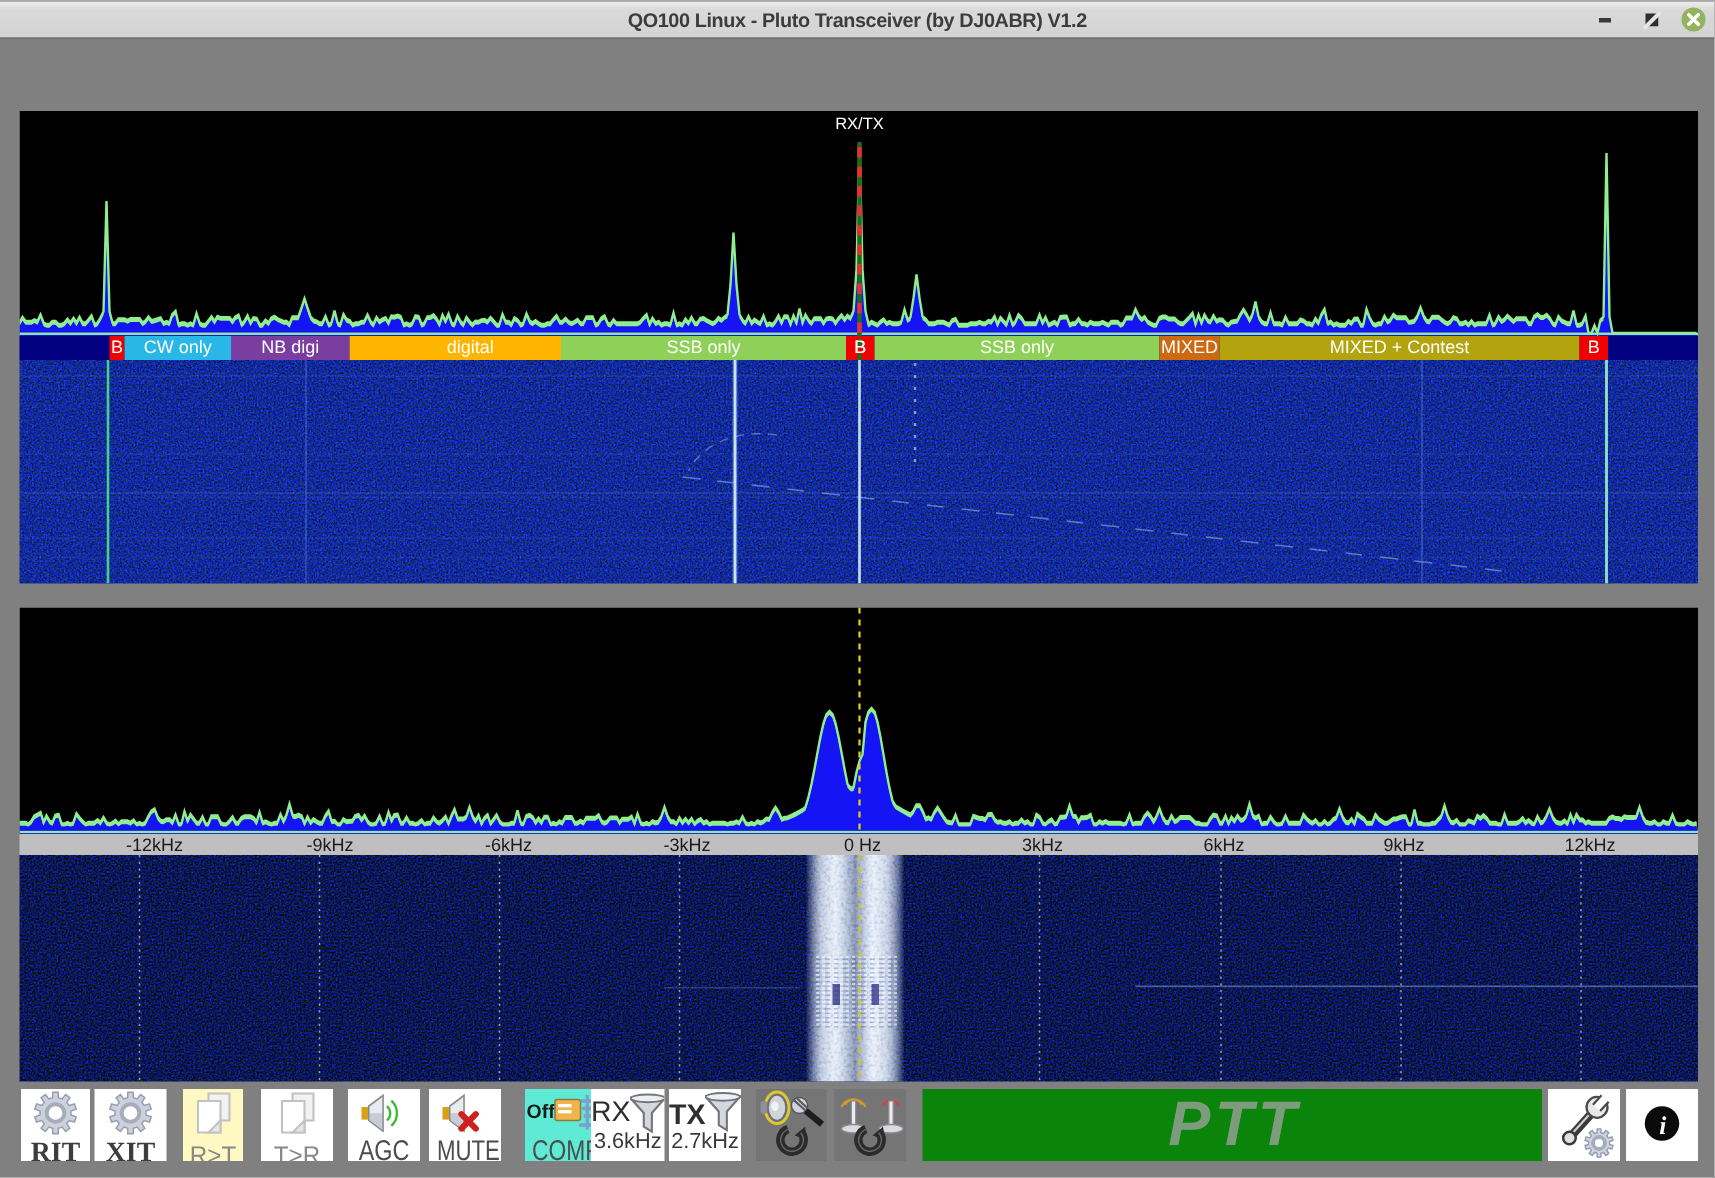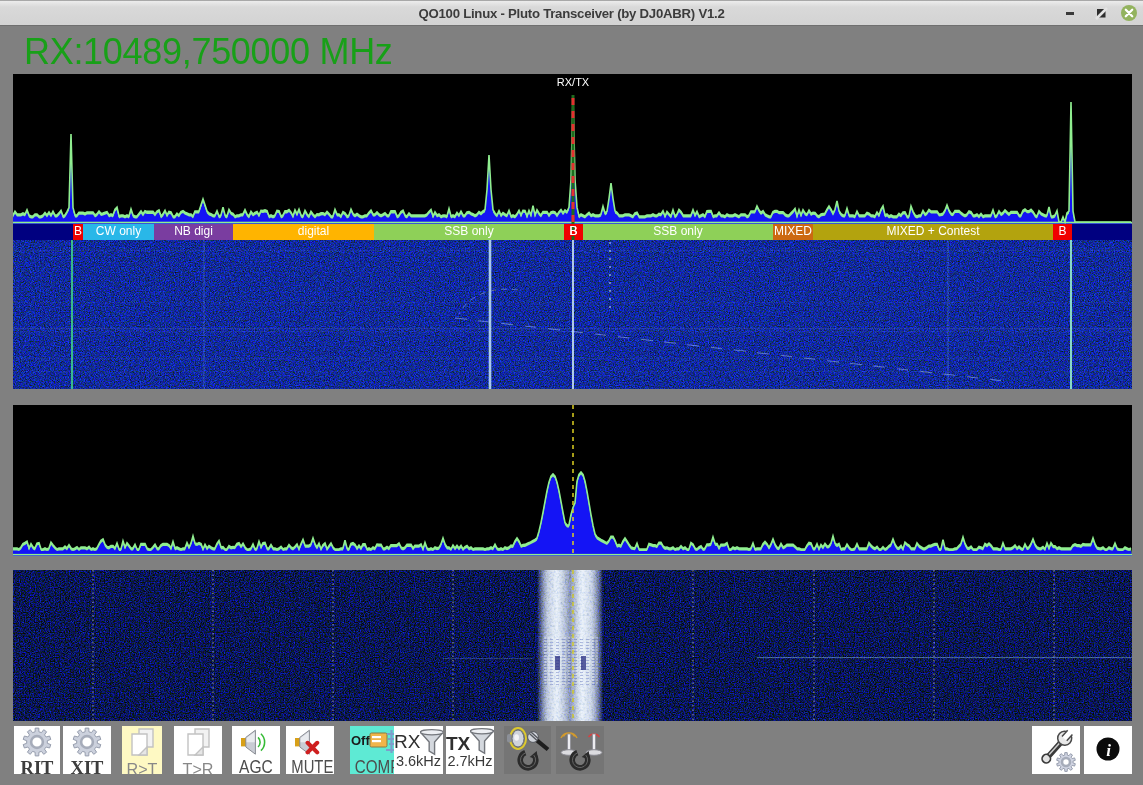--- a/index.html
+++ b/index.html
@@ -15,21 +15,20 @@
     <div class="abs" id="title">
       <div class="t">QO100 Linux - Pluto Transceiver (by DJ0ABR) V1.2</div>
     </div>
     <svg class="abs" style="left:1055px;top:0" width="88" height="26">
       <rect x="11" y="12" width="8" height="3" fill="#3a3a3a"></rect>
       <rect x="42" y="9" width="8.5" height="8.5" fill="#2e2e2e"></rect>
       <path d="M41,19 L52,8" stroke="#e4e4e4" stroke-width="2.6"></path>
       <circle cx="74" cy="13" r="8" fill="#93b35e"></circle>
       <path d="M70.8,9.8 L77.2,16.2 M77.2,9.8 L70.8,16.2" stroke="#fff" stroke-width="2.3" stroke-linecap="round"></path>
     </svg>
-    <div class="abs freq" style="left:24px;top:31px;color:#18a018">RX:10489,750000 MHz</div>
     <svg class="abs" style="left:13px;top:74px" width="1119" height="150" viewBox="0 0 1119 150">
       <rect width="1119" height="150" fill="#000"></rect>
       <polygon points="0,150 0,141.0 2,137.3 4,140.0 6,140.0 8,140.0 10,138.9 12,140.0 14,135.7 16,141.0 18,142.0 20,142.0 22,140.0 24,140.0 26,142.0 28,142.0 30,141.0 32,138.5 34,141.0 36,137.9 38,141.0 40,137.2 42,141.0 44,141.0 46,138.9 48,136.3 50,142.0 52,141.0 54,137.7 56,133.7 58,60.0 60,133.7 62,141.0 64,141.0 66,138.3 68,138.3 70,138.3 72,139.3 74,138.1 76,138.1 78,138.1 80,138.1 82,141.0 84,139.7 86,137.0 88,139.5 90,139.0 92,138.3 94,137.6 96,141.0 98,140.0 100,141.0 102,135.2 104,133.2 106,142.0 108,141.0 110,141.0 112,142.0 114,141.0 116,142.0 118,134.9 120,141.0 122,142.0 124,142.0 126,139.5 128,136.9 130,140.0 132,136.7 134,137.4 136,137.4 138,137.4 140,137.4 142,140.0 144,137.0 146,135.9 148,142.0 150,139.9 152,136.3 154,141.0 156,137.5 158,137.9 160,142.0 162,142.0 164,139.2 166,141.0 168,137.6 170,136.6 172,138.2 174,139.0 176,140.0 178,140.0 180,142.0 182,137.0 184,137.0 186,137.0 188,131.1 190,125.0 192,131.1 194,137.0 196,139.1 198,139.8 200,141.0 202,141.0 204,136.7 206,142.0 208,141.0 210,133.1 212,141.0 214,142.0 216,135.4 218,138.6 220,139.4 222,142.0 224,141.0 226,141.0 228,140.0 230,139.9 232,135.7 234,140.0 236,142.0 238,137.4 240,140.0 242,138.4 244,137.5 246,141.0 248,136.3 250,136.6 252,135.9 254,136.6 256,142.0 258,141.0 260,142.0 262,141.0 264,136.3 266,136.7 268,142.0 270,141.0 272,136.9 274,136.9 276,135.6 278,138.1 280,142.0 282,135.9 284,139.9 286,135.2 288,141.0 290,142.0 292,136.4 294,140.0 296,142.0 298,137.4 300,140.0 302,142.0 304,139.8 306,140.0 308,138.9 310,138.7 312,140.0 314,137.4 316,139.6 318,142.0 320,142.0 322,135.4 324,140.0 326,140.0 328,142.0 330,137.6 332,138.9 334,142.0 336,141.0 338,135.1 340,139.6 342,141.0 344,139.5 346,141.0 348,142.0 350,142.0 352,141.0 354,141.0 356,138.3 358,136.2 360,140.0 362,140.0 364,138.0 366,140.0 368,141.0 370,140.0 372,138.7 374,141.0 376,141.0 378,136.9 380,136.9 382,136.9 384,142.0 386,141.0 388,137.6 390,136.3 392,141.0 394,142.0 396,139.0 398,141.0 400,141.0 402,141.0 404,141.0 406,141.0 408,141.0 410,141.0 412,141.0 414,140.0 416,137.5 418,135.5 420,142.0 422,137.9 424,141.0 426,140.0 428,142.0 430,141.0 432,141.0 434,142.0 436,134.6 438,142.0 440,141.0 442,142.0 444,138.5 446,141.0 448,137.3 450,141.0 452,141.0 454,137.9 456,137.5 458,138.9 460,139.8 462,141.0 464,140.0 466,137.5 468,138.9 470,136.9 472,135.7 474,115.8 476,81.0 478,115.8 480,135.7 482,139.0 484,141.0 486,136.7 488,141.0 490,138.6 492,140.0 494,141.0 496,136.5 498,142.0 500,141.0 502,142.0 504,139.8 506,136.3 508,141.0 510,136.3 512,136.4 514,142.0 516,136.4 518,141.0 520,131.7 522,141.0 524,135.7 526,139.0 528,141.0 530,137.6 532,137.6 534,137.6 536,141.0 538,137.9 540,137.3 542,137.9 544,141.0 546,137.8 548,135.6 550,138.7 552,136.0 554,137.6 556,133.4 558,105.6 560,21.0 562,105.6 564,133.4 566,142.0 568,140.0 570,141.0 572,142.0 574,140.0 576,138.4 578,141.0 580,140.0 582,141.0 584,141.0 586,141.0 588,140.0 590,132.3 592,138.9 594,137.4 596,124.6 598,109.0 600,124.6 602,136.9 604,138.3 606,141.0 608,141.0 610,141.0 612,140.0 614,140.0 616,140.0 618,141.0 620,142.0 622,138.9 624,138.2 626,142.0 628,142.0 630,142.0 632,142.0 634,141.0 636,141.0 638,141.0 640,140.0 642,141.0 644,141.0 646,139.4 648,140.0 650,136.8 652,142.0 654,137.5 656,139.7 658,142.0 660,135.9 662,142.0 664,140.0 666,135.5 668,137.5 670,141.0 672,141.0 674,141.0 676,141.0 678,141.0 680,135.7 682,141.0 684,137.3 686,142.0 688,141.0 690,140.0 692,142.0 694,136.8 696,136.5 698,136.5 700,142.0 702,141.0 704,141.0 706,138.2 708,141.0 710,141.0 712,142.0 714,140.0 716,141.0 718,141.0 720,141.0 722,140.0 724,141.0 726,142.0 728,140.0 730,140.0 732,140.0 734,142.0 736,141.0 738,137.1 740,137.1 742,137.1 744,132.0 746,136.0 748,138.4 750,136.8 752,139.9 754,141.0 756,142.0 758,142.0 760,137.5 762,136.5 764,136.5 766,137.8 768,137.8 770,137.8 772,139.9 774,141.0 776,141.0 778,138.9 780,136.9 782,134.5 784,142.0 786,135.7 788,141.0 790,135.7 792,139.0 794,140.0 796,136.2 798,139.5 800,138.3 802,138.6 804,141.0 806,142.0 808,139.9 810,139.5 812,139.2 814,135.2 816,132.0 818,135.2 820,139.2 822,135.3 824,127.0 826,136.8 828,139.8 830,141.0 832,141.0 834,134.3 836,141.0 838,141.0 840,141.0 842,142.0 844,137.1 846,141.0 848,141.0 850,141.0 852,141.0 854,138.5 856,139.2 858,141.0 860,141.0 862,142.0 864,138.1 866,141.0 868,135.4 870,132.0 872,141.0 874,139.9 876,142.0 878,141.0 880,142.0 882,142.0 884,142.0 886,139.4 888,141.0 890,138.0 892,137.9 894,142.0 896,142.0 898,132.1 900,137.3 902,141.0 904,142.0 906,141.0 908,141.0 910,136.6 912,140.0 914,138.6 916,135.4 918,137.0 920,137.0 922,137.0 924,137.0 926,140.0 928,139.8 930,139.3 932,136.3 934,131.0 936,136.3 938,139.3 940,139.8 942,136.6 944,136.6 946,136.6 948,138.5 950,140.0 952,141.0 954,139.9 956,137.0 958,137.7 960,141.0 962,141.0 964,140.0 966,142.0 968,139.6 970,142.0 972,141.0 974,141.0 976,141.0 978,141.0 980,135.8 982,142.0 984,141.0 986,136.8 988,139.7 990,138.4 992,136.0 994,137.9 996,139.7 998,137.6 1000,137.6 1002,137.6 1004,137.6 1006,141.0 1008,141.0 1010,136.4 1012,135.0 1014,136.8 1016,136.8 1018,135.4 1020,137.5 1022,141.0 1024,142.0 1026,136.7 1028,139.1 1030,140.0 1032,141.0 1034,141.0 1036,133.0 1038,142.0 1040,142.0 1042,141.0 1044,136.6 1046,148.0 1048,148.0 1050,143.0 1052,148.0 1054,139.0 1056,137.1 1058,28.0 1060,137.1 1062,148.0 1064,148.0 1066,148.0 1068,148.0 1070,148.0 1072,148.0 1074,148.0 1076,148.0 1078,148.0 1080,148.0 1082,148.0 1084,148.0 1086,148.0 1088,148.0 1090,148.0 1092,148.0 1094,148.0 1096,148.0 1098,148.0 1100,148.0 1102,148.0 1104,148.0 1106,148.0 1108,148.0 1110,148.0 1112,148.0 1114,148.0 1116,148.0 1118,148.0 1119,150" fill="#90ee90"></polygon>
       <polygon points="0,150 0,143.5 2,139.8 4,142.5 6,142.5 8,142.5 10,141.4 12,142.5 14,138.2 16,143.5 18,144.5 20,144.5 22,142.5 24,142.5 26,144.5 28,144.5 30,143.5 32,141.0 34,143.5 36,140.4 38,143.5 40,139.7 42,143.5 44,143.5 46,141.4 48,138.8 50,144.5 52,143.5 54,140.2 56,136.2 58,62.5 60,136.2 62,143.5 64,143.5 66,140.8 68,140.8 70,140.8 72,141.8 74,140.6 76,140.6 78,140.6 80,140.6 82,143.5 84,142.2 86,139.5 88,142.0 90,141.5 92,140.8 94,140.1 96,143.5 98,142.5 100,143.5 102,137.7 104,135.7 106,144.5 108,143.5 110,143.5 112,144.5 114,143.5 116,144.5 118,137.4 120,143.5 122,144.5 124,144.5 126,142.0 128,139.4 130,142.5 132,139.2 134,139.9 136,139.9 138,139.9 140,139.9 142,142.5 144,139.5 146,138.4 148,144.5 150,142.4 152,138.8 154,143.5 156,140.0 158,140.4 160,144.5 162,144.5 164,141.7 166,143.5 168,140.1 170,139.1 172,140.7 174,141.5 176,142.5 178,142.5 180,144.5 182,139.5 184,139.5 186,139.5 188,133.6 190,127.5 192,133.6 194,139.5 196,141.6 198,142.2 200,143.5 202,143.5 204,139.2 206,144.5 208,143.5 210,135.6 212,143.5 214,144.5 216,137.9 218,141.1 220,141.9 222,144.5 224,143.5 226,143.5 228,142.5 230,142.4 232,138.2 234,142.5 236,144.5 238,139.9 240,142.5 242,140.9 244,140.0 246,143.5 248,138.8 250,139.1 252,138.4 254,139.1 256,144.5 258,143.5 260,144.5 262,143.5 264,138.8 266,139.2 268,144.5 270,143.5 272,139.4 274,139.4 276,138.1 278,140.6 280,144.5 282,138.4 284,142.4 286,137.7 288,143.5 290,144.5 292,138.9 294,142.5 296,144.5 298,139.9 300,142.5 302,144.5 304,142.3 306,142.5 308,141.4 310,141.2 312,142.5 314,139.9 316,142.1 318,144.5 320,144.5 322,137.9 324,142.5 326,142.5 328,144.5 330,140.1 332,141.4 334,144.5 336,143.5 338,137.6 340,142.1 342,143.5 344,142.0 346,143.5 348,144.5 350,144.5 352,143.5 354,143.5 356,140.8 358,138.7 360,142.5 362,142.5 364,140.5 366,142.5 368,143.5 370,142.5 372,141.2 374,143.5 376,143.5 378,139.4 380,139.4 382,139.4 384,144.5 386,143.5 388,140.1 390,138.8 392,143.5 394,144.5 396,141.5 398,143.5 400,143.5 402,143.5 404,143.5 406,143.5 408,143.5 410,143.5 412,143.5 414,142.5 416,140.0 418,138.0 420,144.5 422,140.4 424,143.5 426,142.5 428,144.5 430,143.5 432,143.5 434,144.5 436,137.1 438,144.5 440,143.5 442,144.5 444,141.0 446,143.5 448,139.8 450,143.5 452,143.5 454,140.4 456,140.0 458,141.4 460,142.3 462,143.5 464,142.5 466,140.0 468,141.4 470,139.4 472,138.2 474,115.6 476,83.5 478,115.6 480,138.2 482,141.5 484,143.5 486,139.2 488,143.5 490,141.1 492,142.5 494,143.5 496,139.0 498,144.5 500,143.5 502,144.5 504,142.3 506,138.8 508,143.5 510,138.8 512,138.9 514,144.5 516,138.9 518,143.5 520,134.2 522,143.5 524,138.2 526,141.5 528,143.5 530,140.1 532,140.1 534,140.1 536,143.5 538,140.4 540,139.8 542,140.4 544,143.5 546,140.3 548,138.1 550,141.2 552,138.5 554,140.1 556,135.9 558,106.3 560,23.5 562,106.3 564,135.9 566,144.5 568,142.5 570,143.5 572,144.5 574,142.5 576,140.9 578,143.5 580,142.5 582,143.5 584,143.5 586,143.5 588,142.5 590,134.8 592,141.4 594,139.9 596,124.0 598,111.5 600,124.0 602,139.4 604,140.8 606,143.5 608,143.5 610,143.5 612,142.5 614,142.5 616,142.5 618,143.5 620,144.5 622,141.4 624,140.7 626,144.5 628,144.5 630,144.5 632,144.5 634,143.5 636,143.5 638,143.5 640,142.5 642,143.5 644,143.5 646,141.9 648,142.5 650,139.3 652,144.5 654,140.0 656,142.2 658,144.5 660,138.4 662,144.5 664,142.5 666,138.0 668,140.0 670,143.5 672,143.5 674,143.5 676,143.5 678,143.5 680,138.2 682,143.5 684,139.8 686,144.5 688,143.5 690,142.5 692,144.5 694,139.3 696,139.0 698,139.0 700,144.5 702,143.5 704,143.5 706,140.7 708,143.5 710,143.5 712,144.5 714,142.5 716,143.5 718,143.5 720,143.5 722,142.5 724,143.5 726,144.5 728,142.5 730,142.5 732,142.5 734,144.5 736,143.5 738,139.6 740,139.6 742,139.6 744,134.5 746,138.5 748,140.9 750,139.3 752,142.4 754,143.5 756,144.5 758,144.5 760,140.0 762,139.0 764,139.0 766,140.3 768,140.3 770,140.3 772,142.4 774,143.5 776,143.5 778,141.4 780,139.4 782,137.0 784,144.5 786,138.2 788,143.5 790,138.2 792,141.5 794,142.5 796,138.7 798,142.0 800,140.8 802,141.1 804,143.5 806,144.5 808,142.4 810,142.0 812,141.7 814,137.7 816,134.5 818,137.7 820,141.7 822,137.8 824,129.5 826,139.3 828,142.3 830,143.5 832,143.5 834,136.8 836,143.5 838,143.5 840,143.5 842,144.5 844,139.6 846,143.5 848,143.5 850,143.5 852,143.5 854,141.0 856,141.7 858,143.5 860,143.5 862,144.5 864,140.6 866,143.5 868,137.9 870,134.5 872,143.5 874,142.4 876,144.5 878,143.5 880,144.5 882,144.5 884,144.5 886,141.9 888,143.5 890,140.5 892,140.4 894,144.5 896,144.5 898,134.6 900,139.8 902,143.5 904,144.5 906,143.5 908,143.5 910,139.1 912,142.5 914,141.1 916,137.9 918,139.5 920,139.5 922,139.5 924,139.5 926,142.5 928,142.3 930,141.8 932,138.8 934,133.5 936,138.8 938,141.8 940,142.3 942,139.1 944,139.1 946,139.1 948,141.0 950,142.5 952,143.5 954,142.4 956,139.5 958,140.2 960,143.5 962,143.5 964,142.5 966,144.5 968,142.1 970,144.5 972,143.5 974,143.5 976,143.5 978,143.5 980,138.3 982,144.5 984,143.5 986,139.3 988,142.2 990,140.9 992,138.5 994,140.4 996,142.2 998,140.1 1000,140.1 1002,140.1 1004,140.1 1006,143.5 1008,143.5 1010,138.9 1012,137.5 1014,139.3 1016,139.3 1018,137.9 1020,140.0 1022,143.5 1024,144.5 1026,139.2 1028,141.6 1030,142.5 1032,143.5 1034,143.5 1036,135.5 1038,144.5 1040,144.5 1042,143.5 1044,139.1 1046,149.0 1048,149.0 1050,145.5 1052,149.0 1054,141.5 1056,139.6 1058,30.5 1060,139.6 1062,149.0 1064,149.0 1066,149.0 1068,149.0 1070,149.0 1072,149.0 1074,149.0 1076,149.0 1078,149.0 1080,149.0 1082,149.0 1084,149.0 1086,149.0 1088,149.0 1090,149.0 1092,149.0 1094,149.0 1096,149.0 1098,149.0 1100,149.0 1102,149.0 1104,149.0 1106,149.0 1108,149.0 1110,149.0 1112,149.0 1114,149.0 1116,149.0 1118,149.0 1119,150" fill="#1414f5"></polygon>
       <polyline points="0,141.0 2,137.3 4,140.0 6,140.0 8,140.0 10,138.9 12,140.0 14,135.7 16,141.0 18,142.0 20,142.0 22,140.0 24,140.0 26,142.0 28,142.0 30,141.0 32,138.5 34,141.0 36,137.9 38,141.0 40,137.2 42,141.0 44,141.0 46,138.9 48,136.3 50,142.0 52,141.0 54,137.7 56,133.7 58,60.0 60,133.7 62,141.0 64,141.0 66,138.3 68,138.3 70,138.3 72,139.3 74,138.1 76,138.1 78,138.1 80,138.1 82,141.0 84,139.7 86,137.0 88,139.5 90,139.0 92,138.3 94,137.6 96,141.0 98,140.0 100,141.0 102,135.2 104,133.2 106,142.0 108,141.0 110,141.0 112,142.0 114,141.0 116,142.0 118,134.9 120,141.0 122,142.0 124,142.0 126,139.5 128,136.9 130,140.0 132,136.7 134,137.4 136,137.4 138,137.4 140,137.4 142,140.0 144,137.0 146,135.9 148,142.0 150,139.9 152,136.3 154,141.0 156,137.5 158,137.9 160,142.0 162,142.0 164,139.2 166,141.0 168,137.6 170,136.6 172,138.2 174,139.0 176,140.0 178,140.0 180,142.0 182,137.0 184,137.0 186,137.0 188,131.1 190,125.0 192,131.1 194,137.0 196,139.1 198,139.8 200,141.0 202,141.0 204,136.7 206,142.0 208,141.0 210,133.1 212,141.0 214,142.0 216,135.4 218,138.6 220,139.4 222,142.0 224,141.0 226,141.0 228,140.0 230,139.9 232,135.7 234,140.0 236,142.0 238,137.4 240,140.0 242,138.4 244,137.5 246,141.0 248,136.3 250,136.6 252,135.9 254,136.6 256,142.0 258,141.0 260,142.0 262,141.0 264,136.3 266,136.7 268,142.0 270,141.0 272,136.9 274,136.9 276,135.6 278,138.1 280,142.0 282,135.9 284,139.9 286,135.2 288,141.0 290,142.0 292,136.4 294,140.0 296,142.0 298,137.4 300,140.0 302,142.0 304,139.8 306,140.0 308,138.9 310,138.7 312,140.0 314,137.4 316,139.6 318,142.0 320,142.0 322,135.4 324,140.0 326,140.0 328,142.0 330,137.6 332,138.9 334,142.0 336,141.0 338,135.1 340,139.6 342,141.0 344,139.5 346,141.0 348,142.0 350,142.0 352,141.0 354,141.0 356,138.3 358,136.2 360,140.0 362,140.0 364,138.0 366,140.0 368,141.0 370,140.0 372,138.7 374,141.0 376,141.0 378,136.9 380,136.9 382,136.9 384,142.0 386,141.0 388,137.6 390,136.3 392,141.0 394,142.0 396,139.0 398,141.0 400,141.0 402,141.0 404,141.0 406,141.0 408,141.0 410,141.0 412,141.0 414,140.0 416,137.5 418,135.5 420,142.0 422,137.9 424,141.0 426,140.0 428,142.0 430,141.0 432,141.0 434,142.0 436,134.6 438,142.0 440,141.0 442,142.0 444,138.5 446,141.0 448,137.3 450,141.0 452,141.0 454,137.9 456,137.5 458,138.9 460,139.8 462,141.0 464,140.0 466,137.5 468,138.9 470,136.9 472,135.7 474,115.8 476,81.0 478,115.8 480,135.7 482,139.0 484,141.0 486,136.7 488,141.0 490,138.6 492,140.0 494,141.0 496,136.5 498,142.0 500,141.0 502,142.0 504,139.8 506,136.3 508,141.0 510,136.3 512,136.4 514,142.0 516,136.4 518,141.0 520,131.7 522,141.0 524,135.7 526,139.0 528,141.0 530,137.6 532,137.6 534,137.6 536,141.0 538,137.9 540,137.3 542,137.9 544,141.0 546,137.8 548,135.6 550,138.7 552,136.0 554,137.6 556,133.4 558,105.6 560,21.0 562,105.6 564,133.4 566,142.0 568,140.0 570,141.0 572,142.0 574,140.0 576,138.4 578,141.0 580,140.0 582,141.0 584,141.0 586,141.0 588,140.0 590,132.3 592,138.9 594,137.4 596,124.6 598,109.0 600,124.6 602,136.9 604,138.3 606,141.0 608,141.0 610,141.0 612,140.0 614,140.0 616,140.0 618,141.0 620,142.0 622,138.9 624,138.2 626,142.0 628,142.0 630,142.0 632,142.0 634,141.0 636,141.0 638,141.0 640,140.0 642,141.0 644,141.0 646,139.4 648,140.0 650,136.8 652,142.0 654,137.5 656,139.7 658,142.0 660,135.9 662,142.0 664,140.0 666,135.5 668,137.5 670,141.0 672,141.0 674,141.0 676,141.0 678,141.0 680,135.7 682,141.0 684,137.3 686,142.0 688,141.0 690,140.0 692,142.0 694,136.8 696,136.5 698,136.5 700,142.0 702,141.0 704,141.0 706,138.2 708,141.0 710,141.0 712,142.0 714,140.0 716,141.0 718,141.0 720,141.0 722,140.0 724,141.0 726,142.0 728,140.0 730,140.0 732,140.0 734,142.0 736,141.0 738,137.1 740,137.1 742,137.1 744,132.0 746,136.0 748,138.4 750,136.8 752,139.9 754,141.0 756,142.0 758,142.0 760,137.5 762,136.5 764,136.5 766,137.8 768,137.8 770,137.8 772,139.9 774,141.0 776,141.0 778,138.9 780,136.9 782,134.5 784,142.0 786,135.7 788,141.0 790,135.7 792,139.0 794,140.0 796,136.2 798,139.5 800,138.3 802,138.6 804,141.0 806,142.0 808,139.9 810,139.5 812,139.2 814,135.2 816,132.0 818,135.2 820,139.2 822,135.3 824,127.0 826,136.8 828,139.8 830,141.0 832,141.0 834,134.3 836,141.0 838,141.0 840,141.0 842,142.0 844,137.1 846,141.0 848,141.0 850,141.0 852,141.0 854,138.5 856,139.2 858,141.0 860,141.0 862,142.0 864,138.1 866,141.0 868,135.4 870,132.0 872,141.0 874,139.9 876,142.0 878,141.0 880,142.0 882,142.0 884,142.0 886,139.4 888,141.0 890,138.0 892,137.9 894,142.0 896,142.0 898,132.1 900,137.3 902,141.0 904,142.0 906,141.0 908,141.0 910,136.6 912,140.0 914,138.6 916,135.4 918,137.0 920,137.0 922,137.0 924,137.0 926,140.0 928,139.8 930,139.3 932,136.3 934,131.0 936,136.3 938,139.3 940,139.8 942,136.6 944,136.6 946,136.6 948,138.5 950,140.0 952,141.0 954,139.9 956,137.0 958,137.7 960,141.0 962,141.0 964,140.0 966,142.0 968,139.6 970,142.0 972,141.0 974,141.0 976,141.0 978,141.0 980,135.8 982,142.0 984,141.0 986,136.8 988,139.7 990,138.4 992,136.0 994,137.9 996,139.7 998,137.6 1000,137.6 1002,137.6 1004,137.6 1006,141.0 1008,141.0 1010,136.4 1012,135.0 1014,136.8 1016,136.8 1018,135.4 1020,137.5 1022,141.0 1024,142.0 1026,136.7 1028,139.1 1030,140.0 1032,141.0 1034,141.0 1036,133.0 1038,142.0 1040,142.0 1042,141.0 1044,136.6 1046,148.0 1048,148.0 1050,143.0 1052,148.0 1054,139.0 1056,137.1 1058,28.0 1060,137.1 1062,148.0 1064,148.0 1066,148.0 1068,148.0 1070,148.0 1072,148.0 1074,148.0 1076,148.0 1078,148.0 1080,148.0 1082,148.0 1084,148.0 1086,148.0 1088,148.0 1090,148.0 1092,148.0 1094,148.0 1096,148.0 1098,148.0 1100,148.0 1102,148.0 1104,148.0 1106,148.0 1108,148.0 1110,148.0 1112,148.0 1114,148.0 1116,148.0 1118,148.0" fill="none" stroke="#90ee90" stroke-width="1.6"></polyline>
       <rect x="0" y="147.7" width="1119" height="1.6" fill="#90ee90"></rect>
       <line x1="560" y1="21" x2="560" y2="150" stroke="#1e6b1e" stroke-width="3"></line>
       <line x1="560" y1="24" x2="560" y2="150" stroke="#e53030" stroke-width="3" stroke-dasharray="7 6"></line>
       <text x="560" y="12" fill="#fff" font-size="11" text-anchor="middle">RX/TX</text>
     </svg>
@@ -106,20 +105,31 @@
       <path d="M505,50 C478,46 455,56 446,74" fill="none" stroke="#bcd8ff" stroke-width="1" opacity="0.4" stroke-dasharray="6 5"></path>
     </svg>
     <svg class="abs" style="left:13px;top:405px" width="1119" height="151" viewBox="0 0 1119 151">
       <rect width="1119" height="151" fill="#000"></rect>
       <polygon points="0,151 0,143.0 2,143.0 4,143.0 6,144.0 8,142.0 10,138.6 12,137.5 14,136.3 16,143.0 18,138.7 20,142.0 22,143.0 24,138.1 26,137.6 28,144.0 30,144.0 32,143.0 34,144.0 36,143.0 38,137.2 40,139.8 42,142.0 44,144.0 46,143.0 48,143.0 50,143.0 52,141.2 54,143.0 56,139.7 58,143.0 60,144.0 62,143.0 64,141.7 66,144.0 68,142.0 70,142.0 72,142.0 74,143.0 76,141.4 78,144.0 80,143.0 82,144.0 84,142.8 86,138.8 88,135.4 90,134.0 92,139.3 94,141.6 96,142.0 98,140.6 100,140.6 102,143.0 104,138.1 106,144.0 108,144.0 110,135.9 112,142.0 114,137.7 116,140.3 118,143.0 120,143.0 122,139.3 124,144.0 126,144.0 128,138.6 130,138.6 132,138.6 134,143.0 136,144.0 138,144.0 140,141.8 142,139.3 144,143.0 146,143.0 148,139.8 150,138.6 152,138.6 154,138.6 156,139.8 158,143.0 160,136.4 162,143.0 164,142.0 166,143.0 168,144.0 170,143.0 172,143.0 174,137.7 176,142.1 178,138.1 180,131.0 182,138.1 184,138.6 186,137.6 188,138.6 190,144.0 192,139.3 194,143.0 196,140.6 198,142.0 200,143.0 202,143.0 204,138.4 206,135.5 208,142.0 210,141.7 212,144.0 214,144.0 216,140.7 218,142.0 220,141.6 222,141.7 224,138.4 226,137.8 228,141.1 230,138.3 232,142.0 234,144.0 236,144.0 238,143.0 240,138.9 242,144.0 244,143.0 246,136.3 248,141.9 250,137.8 252,137.5 254,143.0 256,143.0 258,139.6 260,143.0 262,143.0 264,144.0 266,143.0 268,141.3 270,144.0 272,143.0 274,143.0 276,139.6 278,142.0 280,143.0 282,141.3 284,139.0 286,144.0 288,138.7 290,134.3 292,140.2 294,140.2 296,140.2 298,138.9 300,133.0 302,138.9 304,142.0 306,138.3 308,144.0 310,139.8 312,137.9 314,144.0 316,140.8 318,138.0 320,142.0 322,144.0 324,144.0 326,144.0 328,143.0 330,143.0 332,135.2 334,143.0 336,144.0 338,138.4 340,137.7 342,139.2 344,143.0 346,140.2 348,143.0 350,138.9 352,138.9 354,144.0 356,143.0 358,144.0 360,142.0 362,143.0 364,139.1 366,139.2 368,139.2 370,143.0 372,143.0 374,141.6 376,143.0 378,139.7 380,139.7 382,139.7 384,139.7 386,138.0 388,142.0 390,143.0 392,142.0 394,139.4 396,139.4 398,139.4 400,143.0 402,140.3 404,140.3 406,140.3 408,138.9 410,144.0 412,137.5 414,143.0 416,144.0 418,143.0 420,144.0 422,142.0 424,142.8 426,142.3 428,138.9 430,133.0 432,138.9 434,142.0 436,142.0 438,144.0 440,140.0 442,143.0 444,140.4 446,143.0 448,140.4 450,144.0 452,141.6 454,140.5 456,143.0 458,142.0 460,144.0 462,143.0 464,143.0 466,143.0 468,143.0 470,143.0 472,144.0 474,143.0 476,143.0 478,142.0 480,143.0 482,139.2 484,143.0 486,144.0 488,143.0 490,144.0 492,142.0 494,142.8 496,142.0 498,140.2 500,140.5 502,136.0 504,133.0 506,136.0 508,140.5 510,139.6 512,139.4 514,138.5 516,137.6 518,136.6 520,135.5 522,134.4 524,132.9 526,126.2 528,117.6 530,107.5 532,96.6 534,86.0 536,77.1 538,71.1 540,69.0 542,71.1 544,77.1 546,86.0 548,96.6 550,107.5 552,117.6 554,120.0 556,120.0 558,109.8 560,102.4 562,98.0 564,76.3 566,69.4 568,67.0 570,69.4 572,76.3 574,86.4 576,98.1 578,109.8 580,120.4 582,128.9 584,132.0 586,133.2 588,134.4 590,135.5 592,136.6 594,137.6 596,135.3 598,131.3 600,131.3 602,135.3 604,140.3 606,139.4 608,140.5 610,136.0 612,133.0 614,136.0 616,139.2 618,142.0 620,142.5 622,142.8 624,138.2 626,144.0 628,144.0 630,144.0 632,144.0 634,144.0 636,138.4 638,139.1 640,139.8 642,139.8 644,140.8 646,137.2 648,137.2 650,140.8 652,142.4 654,142.0 656,143.0 658,143.0 660,142.0 662,144.0 664,143.0 666,143.0 668,140.8 670,143.0 672,142.0 674,144.0 676,144.0 678,137.6 680,139.0 682,143.0 684,144.0 686,141.9 688,140.8 690,144.0 692,143.0 694,139.0 696,139.0 698,138.5 700,132.0 702,138.2 704,138.5 706,142.8 708,139.3 710,139.3 712,139.0 714,137.7 716,144.0 718,144.0 720,142.0 722,143.0 724,141.9 726,143.0 728,143.0 730,143.0 732,143.0 734,143.0 736,144.0 738,143.0 740,138.0 742,144.0 744,143.0 746,143.0 748,143.0 750,138.7 752,136.4 754,138.7 756,142.3 758,139.0 760,134.0 762,139.3 764,142.3 766,142.8 768,138.5 770,142.0 772,141.1 774,139.2 776,139.2 778,139.2 780,139.2 782,141.0 784,143.0 786,143.0 788,144.0 790,144.0 792,144.0 794,140.1 796,137.5 798,138.0 800,143.0 802,143.0 804,138.7 806,144.0 808,139.5 810,142.0 812,138.4 814,141.0 816,140.7 818,138.1 820,131.0 822,138.1 824,139.7 826,138.4 828,144.0 830,143.0 832,143.0 834,139.1 836,142.0 838,144.0 840,144.0 842,143.0 844,138.7 846,143.0 848,143.0 850,143.0 852,143.0 854,143.0 856,137.7 858,140.2 860,142.0 862,143.0 864,141.3 866,144.0 868,144.0 870,141.8 872,144.0 874,142.8 876,140.5 878,139.3 880,134.0 882,139.3 884,142.3 886,142.8 888,140.5 890,144.0 892,137.1 894,138.8 896,140.1 898,143.0 900,143.0 902,143.0 904,137.8 906,140.4 908,141.7 910,143.0 912,143.0 914,141.7 916,140.2 918,140.2 920,139.3 922,138.6 924,138.6 926,144.0 928,144.0 930,134.7 932,143.0 934,143.0 936,144.0 938,144.0 940,144.0 942,143.0 944,142.8 946,140.5 948,138.5 950,132.0 952,138.5 954,142.2 956,142.8 958,141.2 960,144.0 962,144.0 964,144.0 966,141.4 968,142.0 970,143.0 972,138.4 974,139.9 976,138.0 978,139.9 980,143.0 982,143.0 984,143.0 986,144.0 988,144.0 990,137.8 992,143.0 994,143.0 996,143.0 998,143.0 1000,142.0 1002,140.0 1004,143.0 1006,141.2 1008,143.0 1010,144.0 1012,139.0 1014,142.8 1016,142.0 1018,138.7 1020,134.0 1022,139.3 1024,142.0 1026,142.8 1028,143.0 1030,141.5 1032,144.0 1034,138.0 1036,143.0 1038,137.8 1040,140.8 1042,140.8 1044,143.0 1046,142.0 1048,143.0 1050,143.0 1052,143.0 1054,143.0 1056,143.0 1058,143.0 1060,139.8 1062,138.8 1064,139.8 1066,139.8 1068,140.6 1070,138.7 1072,139.1 1074,139.1 1076,139.1 1078,138.9 1080,133.0 1082,138.9 1084,142.3 1086,142.8 1088,143.0 1090,142.0 1092,144.0 1094,144.0 1096,142.0 1098,143.0 1100,143.0 1102,138.1 1104,143.0 1106,144.0 1108,144.0 1110,144.0 1112,142.0 1114,143.0 1116,144.0 1118,143.0 1119,151" fill="#90ee90"></polygon>
       <polygon points="0,151 0,145.5 2,145.5 4,145.5 6,146.0 8,144.5 10,141.1 12,140.0 14,138.8 16,145.5 18,141.2 20,144.5 22,145.5 24,140.6 26,140.1 28,146.0 30,146.0 32,145.5 34,146.0 36,145.5 38,139.7 40,142.3 42,144.5 44,146.0 46,145.5 48,145.5 50,145.5 52,143.7 54,145.5 56,142.2 58,145.5 60,146.0 62,145.5 64,144.2 66,146.0 68,144.5 70,144.5 72,144.5 74,145.5 76,143.9 78,146.0 80,145.5 82,146.0 84,145.3 86,141.3 88,137.9 90,136.5 92,141.8 94,144.1 96,144.5 98,143.1 100,143.1 102,145.5 104,140.6 106,146.0 108,146.0 110,138.4 112,144.5 114,140.2 116,142.8 118,145.5 120,145.5 122,141.8 124,146.0 126,146.0 128,141.1 130,141.1 132,141.1 134,145.5 136,146.0 138,146.0 140,144.3 142,141.8 144,145.5 146,145.5 148,142.3 150,141.1 152,141.1 154,141.1 156,142.3 158,145.5 160,138.9 162,145.5 164,144.5 166,145.5 168,146.0 170,145.5 172,145.5 174,140.2 176,144.6 178,140.6 180,133.5 182,140.6 184,141.1 186,140.1 188,141.1 190,146.0 192,141.8 194,145.5 196,143.1 198,144.5 200,145.5 202,145.5 204,140.9 206,138.0 208,144.5 210,144.2 212,146.0 214,146.0 216,143.2 218,144.5 220,144.1 222,144.2 224,140.9 226,140.3 228,143.6 230,140.8 232,144.5 234,146.0 236,146.0 238,145.5 240,141.4 242,146.0 244,145.5 246,138.8 248,144.4 250,140.3 252,140.0 254,145.5 256,145.5 258,142.1 260,145.5 262,145.5 264,146.0 266,145.5 268,143.8 270,146.0 272,145.5 274,145.5 276,142.1 278,144.5 280,145.5 282,143.8 284,141.5 286,146.0 288,141.2 290,136.8 292,142.7 294,142.7 296,142.7 298,141.4 300,135.5 302,141.4 304,144.5 306,140.8 308,146.0 310,142.3 312,140.4 314,146.0 316,143.3 318,140.5 320,144.5 322,146.0 324,146.0 326,146.0 328,145.5 330,145.5 332,137.7 334,145.5 336,146.0 338,140.9 340,140.2 342,141.7 344,145.5 346,142.7 348,145.5 350,141.4 352,141.4 354,146.0 356,145.5 358,146.0 360,144.5 362,145.5 364,141.6 366,141.7 368,141.7 370,145.5 372,145.5 374,144.1 376,145.5 378,142.2 380,142.2 382,142.2 384,142.2 386,140.5 388,144.5 390,145.5 392,144.5 394,141.9 396,141.9 398,141.9 400,145.5 402,142.8 404,142.8 406,142.8 408,141.4 410,146.0 412,140.0 414,145.5 416,146.0 418,145.5 420,146.0 422,144.5 424,145.3 426,144.8 428,141.4 430,135.5 432,141.4 434,144.5 436,144.5 438,146.0 440,142.5 442,145.5 444,142.9 446,145.5 448,142.9 450,146.0 452,144.1 454,143.0 456,145.5 458,144.5 460,146.0 462,145.5 464,145.5 466,145.5 468,145.5 470,145.5 472,146.0 474,145.5 476,145.5 478,144.5 480,145.5 482,141.7 484,145.5 486,146.0 488,145.5 490,146.0 492,144.5 494,145.3 496,144.5 498,142.7 500,143.0 502,138.5 504,135.5 506,138.5 508,143.0 510,142.1 512,141.9 514,141.0 516,140.1 518,139.1 520,138.0 522,136.9 524,135.4 526,128.7 528,120.1 530,110.0 532,99.1 534,88.5 536,79.6 538,73.6 540,71.5 542,73.6 544,79.6 546,88.5 548,99.1 550,110.0 552,120.1 554,122.5 556,122.5 558,112.3 560,104.9 562,94.7 564,78.8 566,71.9 568,69.5 570,71.9 572,78.8 574,88.9 576,100.6 578,112.3 580,122.9 582,131.4 584,134.5 586,135.7 588,136.9 590,138.0 592,139.1 594,140.1 596,137.8 598,133.8 600,133.8 602,137.8 604,142.8 606,141.9 608,143.0 610,138.5 612,135.5 614,138.5 616,141.7 618,144.5 620,145.0 622,145.3 624,140.7 626,146.0 628,146.0 630,146.0 632,146.0 634,146.0 636,140.9 638,141.6 640,142.3 642,142.3 644,143.3 646,139.7 648,139.7 650,143.3 652,144.9 654,144.5 656,145.5 658,145.5 660,144.5 662,146.0 664,145.5 666,145.5 668,143.3 670,145.5 672,144.5 674,146.0 676,146.0 678,140.1 680,141.5 682,145.5 684,146.0 686,144.4 688,143.3 690,146.0 692,145.5 694,141.5 696,141.5 698,141.0 700,134.5 702,140.7 704,141.0 706,145.3 708,141.8 710,141.8 712,141.5 714,140.2 716,146.0 718,146.0 720,144.5 722,145.5 724,144.4 726,145.5 728,145.5 730,145.5 732,145.5 734,145.5 736,146.0 738,145.5 740,140.5 742,146.0 744,145.5 746,145.5 748,145.5 750,141.2 752,138.9 754,141.2 756,144.8 758,141.5 760,136.5 762,141.8 764,144.8 766,145.3 768,141.0 770,144.5 772,143.6 774,141.7 776,141.7 778,141.7 780,141.7 782,143.5 784,145.5 786,145.5 788,146.0 790,146.0 792,146.0 794,142.6 796,140.0 798,140.5 800,145.5 802,145.5 804,141.2 806,146.0 808,142.0 810,144.5 812,140.9 814,143.5 816,143.2 818,140.6 820,133.5 822,140.6 824,142.2 826,140.9 828,146.0 830,145.5 832,145.5 834,141.6 836,144.5 838,146.0 840,146.0 842,145.5 844,141.2 846,145.5 848,145.5 850,145.5 852,145.5 854,145.5 856,140.2 858,142.7 860,144.5 862,145.5 864,143.8 866,146.0 868,146.0 870,144.3 872,146.0 874,145.3 876,143.0 878,141.8 880,136.5 882,141.8 884,144.8 886,145.3 888,143.0 890,146.0 892,139.6 894,141.3 896,142.6 898,145.5 900,145.5 902,145.5 904,140.3 906,142.9 908,144.2 910,145.5 912,145.5 914,144.2 916,142.7 918,142.7 920,141.8 922,141.1 924,141.1 926,146.0 928,146.0 930,137.2 932,145.5 934,145.5 936,146.0 938,146.0 940,146.0 942,145.5 944,145.3 946,143.0 948,141.0 950,134.5 952,141.0 954,144.7 956,145.3 958,143.7 960,146.0 962,146.0 964,146.0 966,143.9 968,144.5 970,145.5 972,140.9 974,142.4 976,140.5 978,142.4 980,145.5 982,145.5 984,145.5 986,146.0 988,146.0 990,140.3 992,145.5 994,145.5 996,145.5 998,145.5 1000,144.5 1002,142.5 1004,145.5 1006,143.7 1008,145.5 1010,146.0 1012,141.5 1014,145.3 1016,144.5 1018,141.2 1020,136.5 1022,141.8 1024,144.5 1026,145.3 1028,145.5 1030,144.0 1032,146.0 1034,140.5 1036,145.5 1038,140.3 1040,143.3 1042,143.3 1044,145.5 1046,144.5 1048,145.5 1050,145.5 1052,145.5 1054,145.5 1056,145.5 1058,145.5 1060,142.3 1062,141.3 1064,142.3 1066,142.3 1068,143.1 1070,141.2 1072,141.6 1074,141.6 1076,141.6 1078,141.4 1080,135.5 1082,141.4 1084,144.8 1086,145.3 1088,145.5 1090,144.5 1092,146.0 1094,146.0 1096,144.5 1098,145.5 1100,145.5 1102,140.6 1104,145.5 1106,146.0 1108,146.0 1110,146.0 1112,144.5 1114,145.5 1116,146.0 1118,145.5 1119,151" fill="#1414f5"></polygon>
       <polyline points="0,143.0 2,143.0 4,143.0 6,144.0 8,142.0 10,138.6 12,137.5 14,136.3 16,143.0 18,138.7 20,142.0 22,143.0 24,138.1 26,137.6 28,144.0 30,144.0 32,143.0 34,144.0 36,143.0 38,137.2 40,139.8 42,142.0 44,144.0 46,143.0 48,143.0 50,143.0 52,141.2 54,143.0 56,139.7 58,143.0 60,144.0 62,143.0 64,141.7 66,144.0 68,142.0 70,142.0 72,142.0 74,143.0 76,141.4 78,144.0 80,143.0 82,144.0 84,142.8 86,138.8 88,135.4 90,134.0 92,139.3 94,141.6 96,142.0 98,140.6 100,140.6 102,143.0 104,138.1 106,144.0 108,144.0 110,135.9 112,142.0 114,137.7 116,140.3 118,143.0 120,143.0 122,139.3 124,144.0 126,144.0 128,138.6 130,138.6 132,138.6 134,143.0 136,144.0 138,144.0 140,141.8 142,139.3 144,143.0 146,143.0 148,139.8 150,138.6 152,138.6 154,138.6 156,139.8 158,143.0 160,136.4 162,143.0 164,142.0 166,143.0 168,144.0 170,143.0 172,143.0 174,137.7 176,142.1 178,138.1 180,131.0 182,138.1 184,138.6 186,137.6 188,138.6 190,144.0 192,139.3 194,143.0 196,140.6 198,142.0 200,143.0 202,143.0 204,138.4 206,135.5 208,142.0 210,141.7 212,144.0 214,144.0 216,140.7 218,142.0 220,141.6 222,141.7 224,138.4 226,137.8 228,141.1 230,138.3 232,142.0 234,144.0 236,144.0 238,143.0 240,138.9 242,144.0 244,143.0 246,136.3 248,141.9 250,137.8 252,137.5 254,143.0 256,143.0 258,139.6 260,143.0 262,143.0 264,144.0 266,143.0 268,141.3 270,144.0 272,143.0 274,143.0 276,139.6 278,142.0 280,143.0 282,141.3 284,139.0 286,144.0 288,138.7 290,134.3 292,140.2 294,140.2 296,140.2 298,138.9 300,133.0 302,138.9 304,142.0 306,138.3 308,144.0 310,139.8 312,137.9 314,144.0 316,140.8 318,138.0 320,142.0 322,144.0 324,144.0 326,144.0 328,143.0 330,143.0 332,135.2 334,143.0 336,144.0 338,138.4 340,137.7 342,139.2 344,143.0 346,140.2 348,143.0 350,138.9 352,138.9 354,144.0 356,143.0 358,144.0 360,142.0 362,143.0 364,139.1 366,139.2 368,139.2 370,143.0 372,143.0 374,141.6 376,143.0 378,139.7 380,139.7 382,139.7 384,139.7 386,138.0 388,142.0 390,143.0 392,142.0 394,139.4 396,139.4 398,139.4 400,143.0 402,140.3 404,140.3 406,140.3 408,138.9 410,144.0 412,137.5 414,143.0 416,144.0 418,143.0 420,144.0 422,142.0 424,142.8 426,142.3 428,138.9 430,133.0 432,138.9 434,142.0 436,142.0 438,144.0 440,140.0 442,143.0 444,140.4 446,143.0 448,140.4 450,144.0 452,141.6 454,140.5 456,143.0 458,142.0 460,144.0 462,143.0 464,143.0 466,143.0 468,143.0 470,143.0 472,144.0 474,143.0 476,143.0 478,142.0 480,143.0 482,139.2 484,143.0 486,144.0 488,143.0 490,144.0 492,142.0 494,142.8 496,142.0 498,140.2 500,140.5 502,136.0 504,133.0 506,136.0 508,140.5 510,139.6 512,139.4 514,138.5 516,137.6 518,136.6 520,135.5 522,134.4 524,132.9 526,126.2 528,117.6 530,107.5 532,96.6 534,86.0 536,77.1 538,71.1 540,69.0 542,71.1 544,77.1 546,86.0 548,96.6 550,107.5 552,117.6 554,120.0 556,120.0 558,109.8 560,102.4 562,98.0 564,76.3 566,69.4 568,67.0 570,69.4 572,76.3 574,86.4 576,98.1 578,109.8 580,120.4 582,128.9 584,132.0 586,133.2 588,134.4 590,135.5 592,136.6 594,137.6 596,135.3 598,131.3 600,131.3 602,135.3 604,140.3 606,139.4 608,140.5 610,136.0 612,133.0 614,136.0 616,139.2 618,142.0 620,142.5 622,142.8 624,138.2 626,144.0 628,144.0 630,144.0 632,144.0 634,144.0 636,138.4 638,139.1 640,139.8 642,139.8 644,140.8 646,137.2 648,137.2 650,140.8 652,142.4 654,142.0 656,143.0 658,143.0 660,142.0 662,144.0 664,143.0 666,143.0 668,140.8 670,143.0 672,142.0 674,144.0 676,144.0 678,137.6 680,139.0 682,143.0 684,144.0 686,141.9 688,140.8 690,144.0 692,143.0 694,139.0 696,139.0 698,138.5 700,132.0 702,138.2 704,138.5 706,142.8 708,139.3 710,139.3 712,139.0 714,137.7 716,144.0 718,144.0 720,142.0 722,143.0 724,141.9 726,143.0 728,143.0 730,143.0 732,143.0 734,143.0 736,144.0 738,143.0 740,138.0 742,144.0 744,143.0 746,143.0 748,143.0 750,138.7 752,136.4 754,138.7 756,142.3 758,139.0 760,134.0 762,139.3 764,142.3 766,142.8 768,138.5 770,142.0 772,141.1 774,139.2 776,139.2 778,139.2 780,139.2 782,141.0 784,143.0 786,143.0 788,144.0 790,144.0 792,144.0 794,140.1 796,137.5 798,138.0 800,143.0 802,143.0 804,138.7 806,144.0 808,139.5 810,142.0 812,138.4 814,141.0 816,140.7 818,138.1 820,131.0 822,138.1 824,139.7 826,138.4 828,144.0 830,143.0 832,143.0 834,139.1 836,142.0 838,144.0 840,144.0 842,143.0 844,138.7 846,143.0 848,143.0 850,143.0 852,143.0 854,143.0 856,137.7 858,140.2 860,142.0 862,143.0 864,141.3 866,144.0 868,144.0 870,141.8 872,144.0 874,142.8 876,140.5 878,139.3 880,134.0 882,139.3 884,142.3 886,142.8 888,140.5 890,144.0 892,137.1 894,138.8 896,140.1 898,143.0 900,143.0 902,143.0 904,137.8 906,140.4 908,141.7 910,143.0 912,143.0 914,141.7 916,140.2 918,140.2 920,139.3 922,138.6 924,138.6 926,144.0 928,144.0 930,134.7 932,143.0 934,143.0 936,144.0 938,144.0 940,144.0 942,143.0 944,142.8 946,140.5 948,138.5 950,132.0 952,138.5 954,142.2 956,142.8 958,141.2 960,144.0 962,144.0 964,144.0 966,141.4 968,142.0 970,143.0 972,138.4 974,139.9 976,138.0 978,139.9 980,143.0 982,143.0 984,143.0 986,144.0 988,144.0 990,137.8 992,143.0 994,143.0 996,143.0 998,143.0 1000,142.0 1002,140.0 1004,143.0 1006,141.2 1008,143.0 1010,144.0 1012,139.0 1014,142.8 1016,142.0 1018,138.7 1020,134.0 1022,139.3 1024,142.0 1026,142.8 1028,143.0 1030,141.5 1032,144.0 1034,138.0 1036,143.0 1038,137.8 1040,140.8 1042,140.8 1044,143.0 1046,142.0 1048,143.0 1050,143.0 1052,143.0 1054,143.0 1056,143.0 1058,143.0 1060,139.8 1062,138.8 1064,139.8 1066,139.8 1068,140.6 1070,138.7 1072,139.1 1074,139.1 1076,139.1 1078,138.9 1080,133.0 1082,138.9 1084,142.3 1086,142.8 1088,143.0 1090,142.0 1092,144.0 1094,144.0 1096,142.0 1098,143.0 1100,143.0 1102,138.1 1104,143.0 1106,144.0 1108,144.0 1110,144.0 1112,142.0 1114,143.0 1116,144.0 1118,143.0" fill="none" stroke="#90ee90" stroke-width="1.6"></polyline>
       <rect x="0" y="148.9" width="1119" height="1.5" fill="#90ee90"></rect>
       <line x1="560" y1="0" x2="560" y2="151" stroke="#ddd020" stroke-width="1.5" stroke-dasharray="4 4"></line>
     </svg>
+    <div class="abs" style="left:13px;top:556px;width:1119px;height:14px;background:#bfbfbf">
+      <div class="scl" style="left:90px">-12kHz</div>
+      <div class="scl" style="left:207px">-9kHz</div>
+      <div class="scl" style="left:326px">-6kHz</div>
+      <div class="scl" style="left:445px">-3kHz</div>
+      <div class="scl" style="left:562px">0 Hz</div>
+      <div class="scl" style="left:682px">3kHz</div>
+      <div class="scl" style="left:803px">6kHz</div>
+      <div class="scl" style="left:923px">9kHz</div>
+      <div class="scl" style="left:1047px">12kHz</div>
+    </div>
     <svg class="abs" style="left:13px;top:570px" width="1119" height="151" viewBox="0 0 1119 151">
       <defs>
         <linearGradient id="cc" x1="0" y1="0" x2="1" y2="0">
           <stop offset="0" stop-color="rgba(215,235,255,0.0)"></stop>
           <stop offset="0.06" stop-color="rgba(215,235,255,0.18)"></stop>
           <stop offset="0.16" stop-color="rgba(215,235,255,0.55)"></stop>
           <stop offset="0.3" stop-color="rgba(215,235,255,0.8)"></stop>
           <stop offset="0.42" stop-color="rgba(215,235,255,0.5)"></stop>
           <stop offset="0.5" stop-color="rgba(215,235,255,0.32)"></stop>
           <stop offset="0.58" stop-color="rgba(215,235,255,0.5)"></stop>
@@ -287,20 +297,21 @@
         <rect x="11.6" y="8" width="2.8" height="17" fill="#ececf0" stroke="#909098" stroke-width="0.8"></rect>
         <ellipse cx="13" cy="26.5" rx="8" ry="2.8" fill="#dcdce0" stroke="#8a8a92" stroke-width="1"></ellipse>
         <rect x="36.6" y="8" width="2.8" height="17" fill="#ececf0" stroke="#909098" stroke-width="0.8"></rect>
         <ellipse cx="38" cy="26.5" rx="8" ry="2.8" fill="#dcdce0" stroke="#8a8a92" stroke-width="1"></ellipse>
         <g transform="translate(24,34)">
           <path d="M -2.7,-7.3 A 7.8,7.8 0 1 0 6.0,-5.0" fill="none" stroke="#2b2b2b" stroke-width="5.6"></path>
           <polygon points="10.0,-0.3 8.7,-8.9 1.7,-3.0" fill="#2b2b2b"></polygon>
           <path d="M -2.6,-7.1 A 7.566,7.566 0 1 0 5.8,-4.9" fill="none" stroke="#6a6a6a" stroke-width="1" opacity="0.9"></path>
         </g>
       </svg></div>
+    <div class="btn" style="left:615px;width:413px;background:#0a840a;color:#7d9c7d;font-weight:bold;font-style:italic;font-size:42px;line-height:46px;letter-spacing:3px;text-indent:3px">PTT</div>
     <div class="btn" style="left:1032px;width:48px;background:#fff"><svg width="48" height="48">
         <g transform="rotate(42 23 23)">
           <rect x="20.2" y="12" width="5.6" height="24" rx="1.5" fill="#3a3a3a"></rect>
           <rect x="21.6" y="13" width="1.5" height="22" fill="#cdcdcd"></rect>
           <circle cx="23" cy="36" r="4.2" fill="#e2e2e2" stroke="#3a3a3a" stroke-width="1.7"></circle>
           <circle cx="23" cy="8.5" r="7" fill="#e8e8e8" stroke="#4a4a4a" stroke-width="1.5"></circle>
           <rect x="19.8" y="-1" width="6.4" height="10" fill="#ffffff"></rect>
           <path d="M19.8,0.5 L19.8,9 M26.2,0.5 L26.2,9" stroke="#4a4a4a" stroke-width="1.5"></path>
         </g>
         <polygon points="32.8,26.6 35.2,26.6 35.3,29.1 37.0,29.7 38.5,27.7 40.5,29.1 39.1,31.2 40.2,32.6 42.6,31.9 43.3,34.3 41.0,35.1 41.0,36.9 43.3,37.7 42.6,40.1 40.2,39.4 39.1,40.8 40.5,42.9 38.5,44.3 37.0,42.3 35.3,42.9 35.2,45.4 32.8,45.4 32.7,42.9 31.0,42.3 29.5,44.3 27.5,42.9 28.9,40.8 27.8,39.4 25.4,40.1 24.7,37.7 27.0,36.9 27.0,35.1 24.7,34.3 25.4,31.9 27.8,32.6 28.9,31.2 27.5,29.1 29.5,27.7 31.0,29.7 32.7,29.1" fill="#d0d4e2" stroke="#979eae" stroke-width="1"></polygon>

